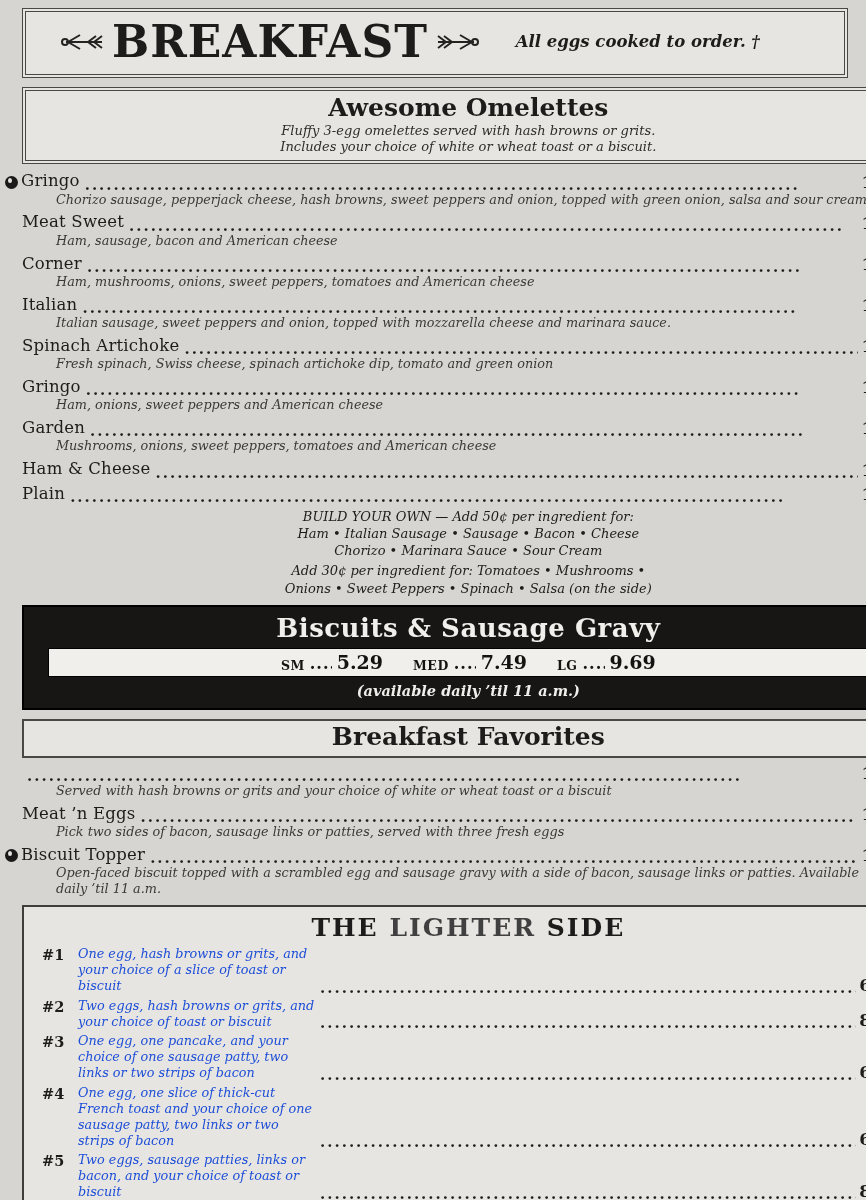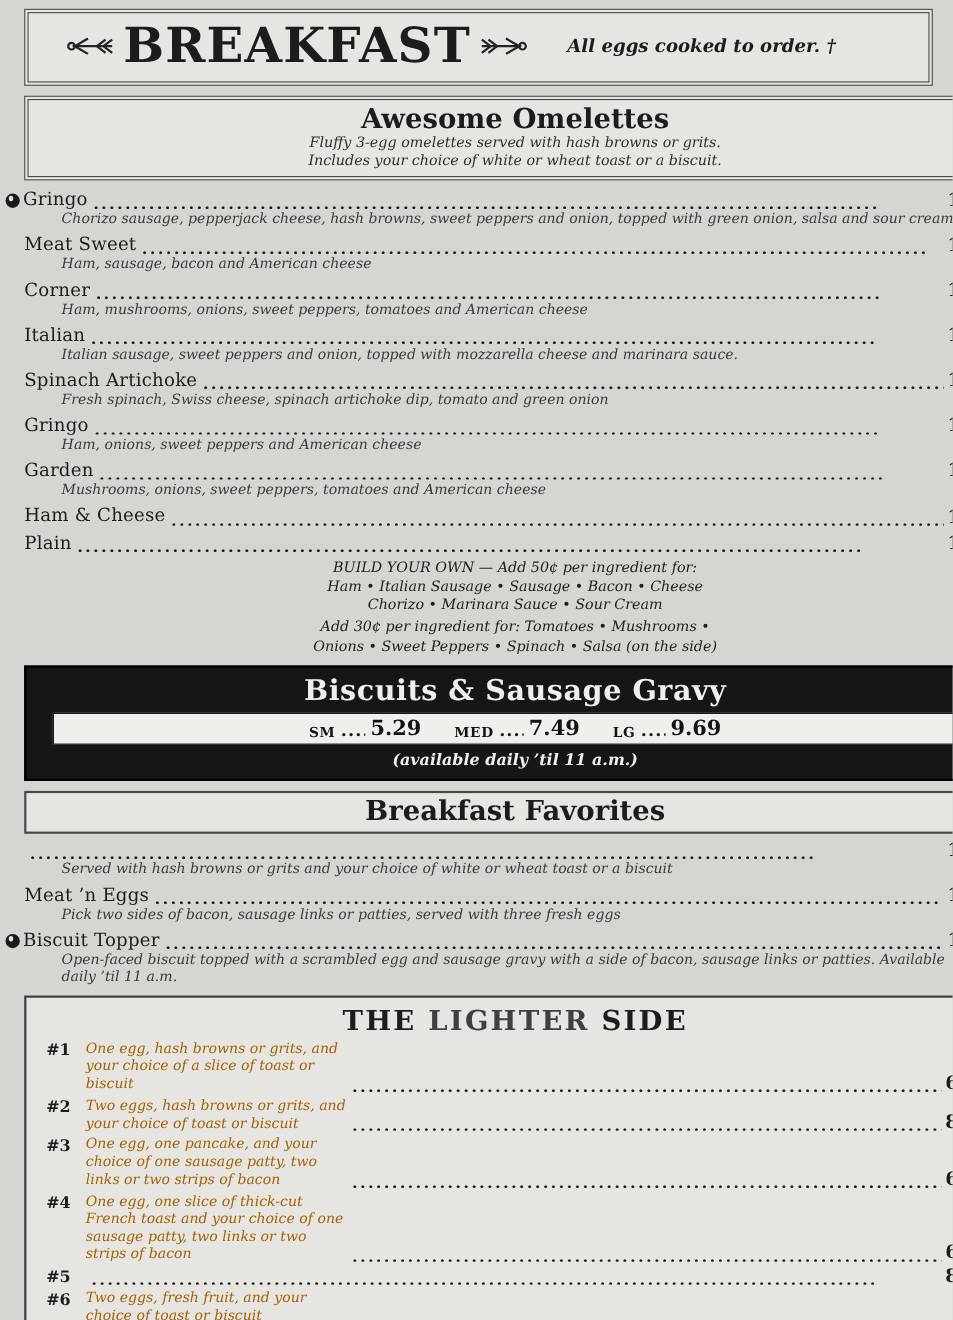--- a/index.html
+++ b/index.html
@@ -66,21 +66,21 @@
   .gd::after { content:"....."; font-weight:700; letter-spacing:1px; }
   .gp { font-size:19px; font-weight:700; }
   .gravy .note { font-style:italic; font-weight:700; font-size:14.5px; }
 
   
   .lighter { border:2px solid #3f3e3c; background:#e7e5e1; padding:4px 10px 6px; margin-top:8px; }
   .ls-title { text-align:center; font-size:25px; font-weight:700; letter-spacing:2px; margin:2px 0 4px; }
   .ls-title .gray { color:#404040; }
   .ls-row { display:flex; align-items:flex-end; margin:3px 2px 4px 8px; }
   .ls-num { width:36px; font-weight:700; font-size:14.5px; align-self:flex-start; flex:none; }
-  .ls-desc { flex:0 1 auto; max-width:237px; font-style:italic; font-size:12.8px; line-height:1.24; color:#a16207; }
+  .ls-desc { flex:0 1 auto; max-width:237px; font-style:italic; font-size:12.8px; line-height:1.24; color:#1d4ed8; }
 
   .sec { margin-bottom:8px; }
 </style>
 </head>
 <body>
 
 <div class="page">
 
   <div class="hdr">
     <div class="hdr-title-wrap">
@@ -280,20 +280,21 @@
             <span class="pr">6.29</span>
           </div>
         <div class="ls-row">
             <span class="ls-num">#4</span>
             <span class="ls-desc">One egg, one slice of thick-cut French toast and your choice of one sausage patty, two links or two strips of bacon</span>
             <span class="leader"></span>
             <span class="pr">6.49</span>
           </div>
         <div class="ls-row">
             <span class="ls-num">#5</span>
+            <span class="ls-desc">Two eggs, sausage patties, links or bacon, and your choice of toast or biscuit</span>
             <span class="leader"></span>
             <span class="pr">8.99</span>
           </div>
         <div class="ls-row">
             <span class="ls-num">#6</span>
             <span class="ls-desc">Two eggs, fresh fruit, and your choice of toast or biscuit</span>
           </div>
 
       </div>
     </div>

